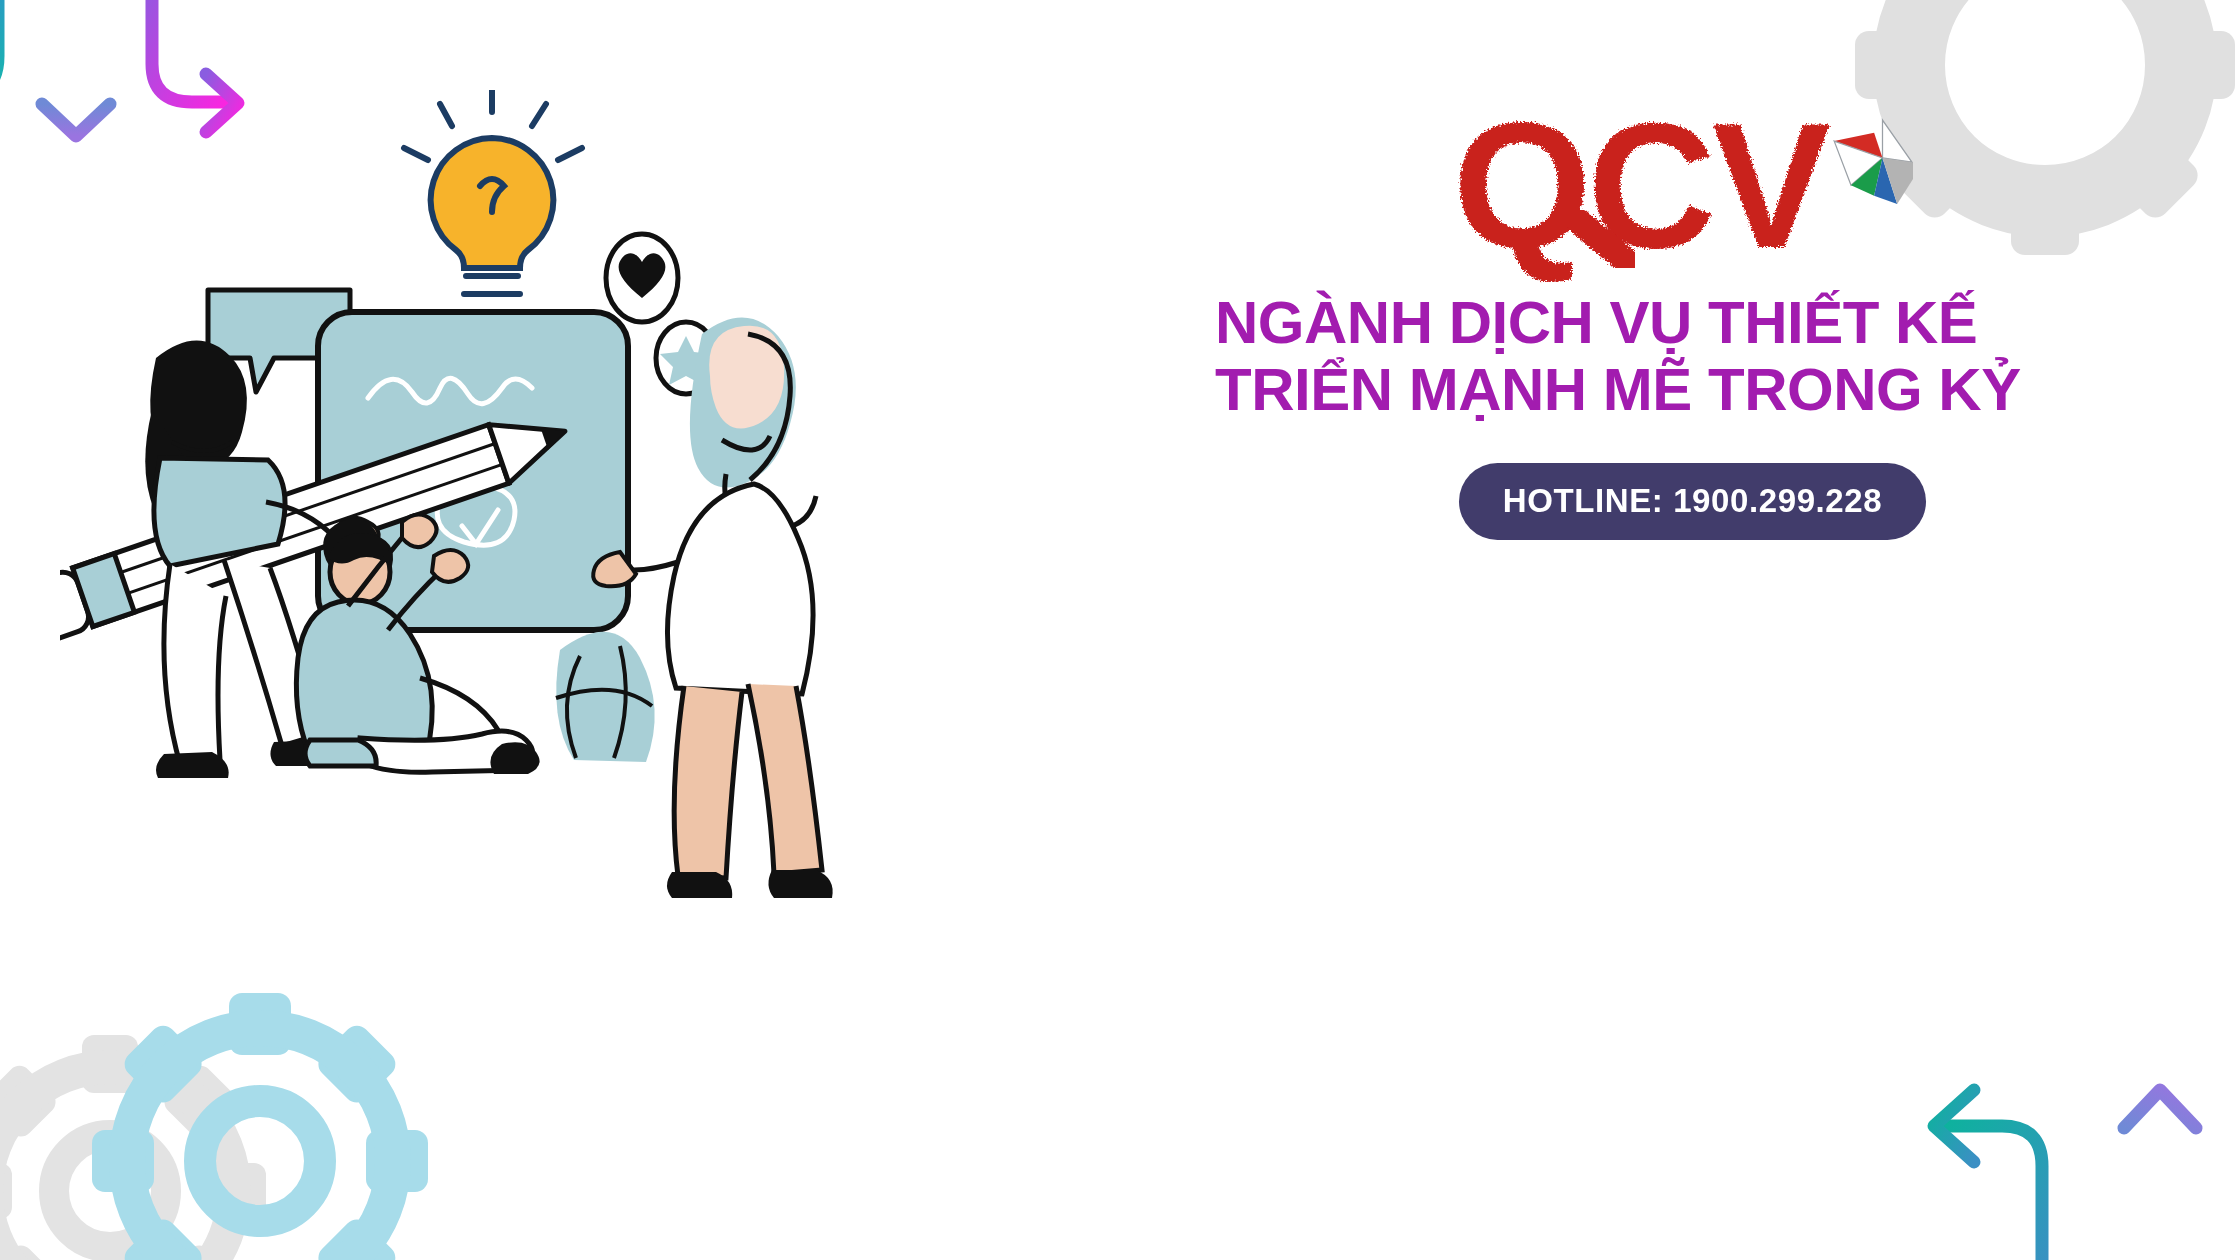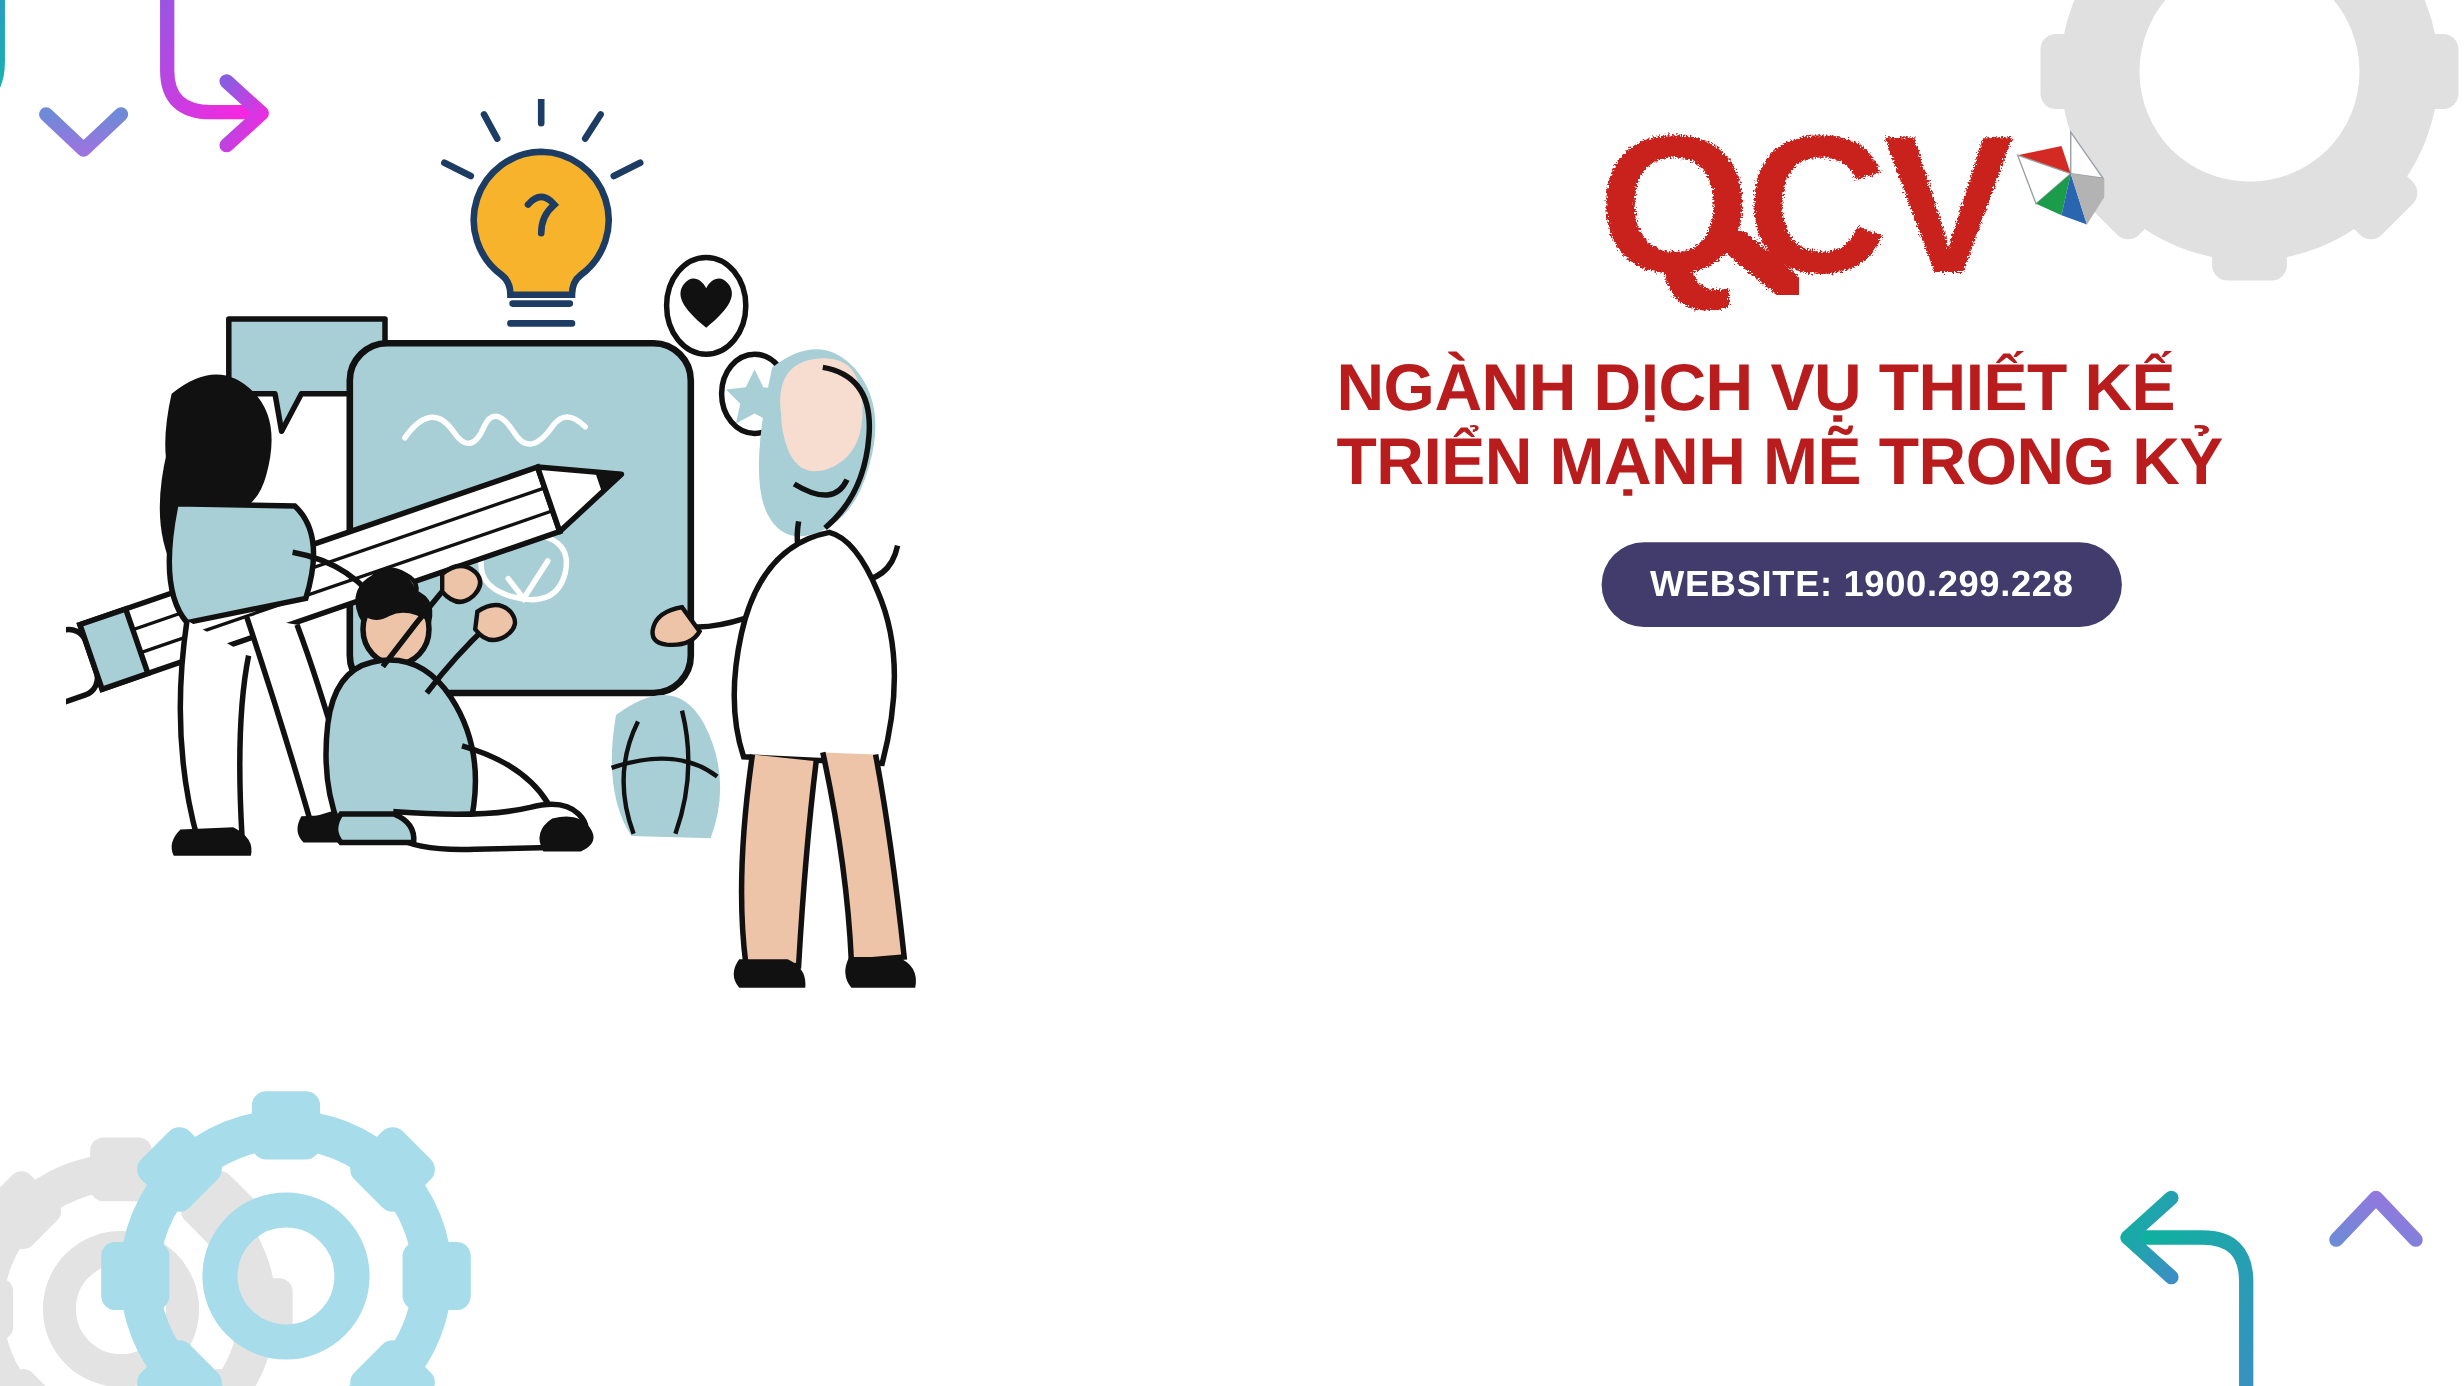--- a/index.html
+++ b/index.html
@@ -31,22 +31,22 @@
   }
   .logo-wrap{
     position:relative;
     height:190px;
     display:flex;
     align-items:flex-start;
     justify-content:center;
     margin-left:-30px;
   }
   .headline{
-    margin-top:34px;
-    color:#b91c1c;
+    margin-top:4px;
+    color:#a21caf;
     font-weight:bold;
     font-size:60px;
     line-height:1.12;
     letter-spacing:-0.5px;
     text-align:left;
     font-family:"Liberation Sans", sans-serif;
   }
   .headline .ln{display:block;white-space:nowrap;}
   .hotline-row{
     margin-top:40px;
@@ -328,17 +328,17 @@
         </g>
       </svg>
     </div>
 
     <div class="headline">
       <span class="ln">NGÀNH DỊCH VỤ THIẾT KẾ</span>
       <span class="ln">TRIỂN MẠNH MẼ TRONG KỶ</span>
     </div>
 
     <div class="hotline-row">
-      <div class="hotline-pill">WEBSITE: 1900.299.228</div>
+      <div class="hotline-pill">HOTLINE: 1900.299.228</div>
     </div>
 
   </div>
 </div>
 
 </body></html>

